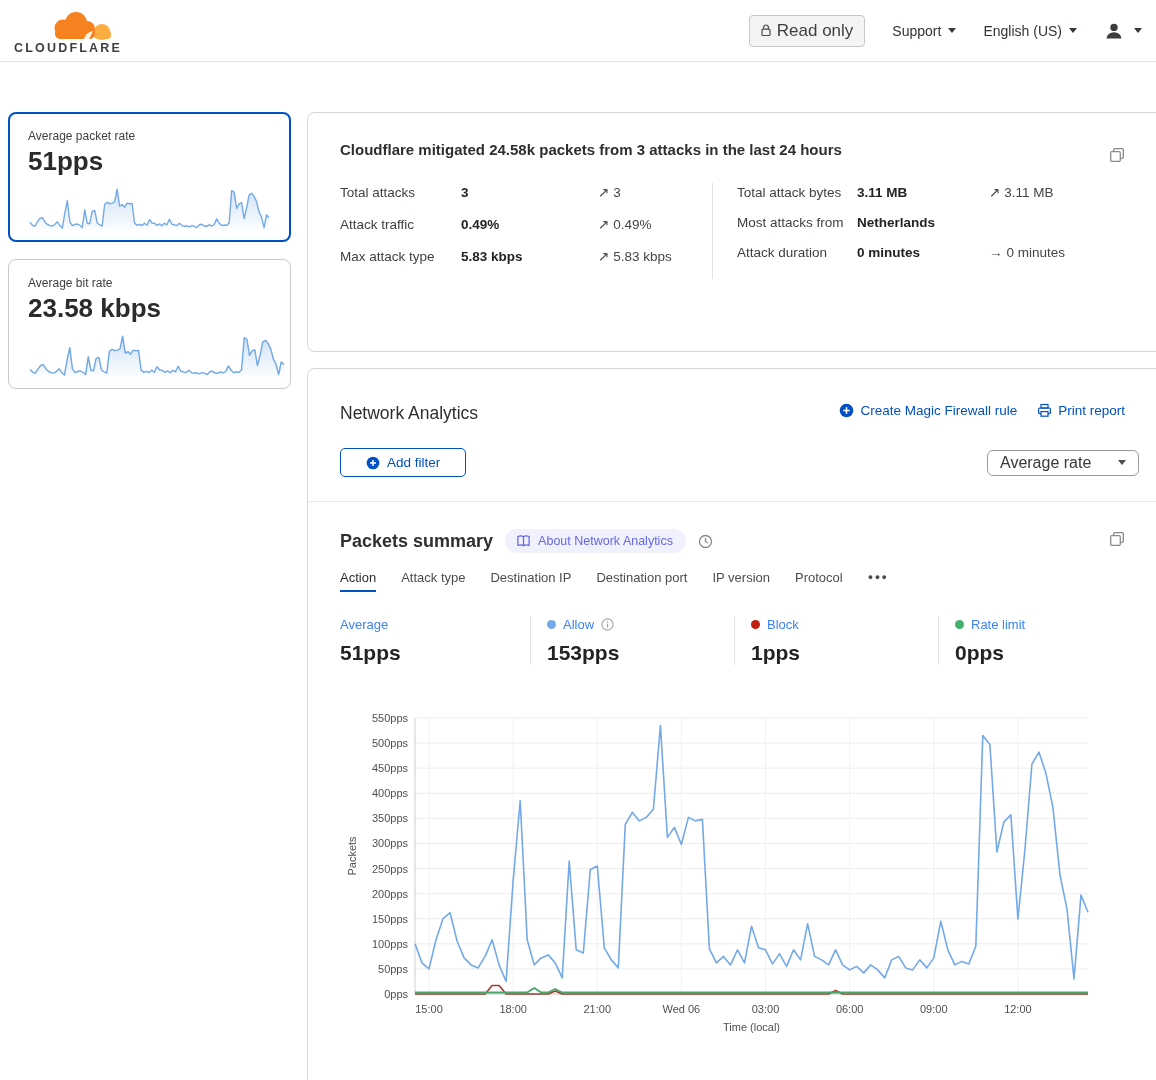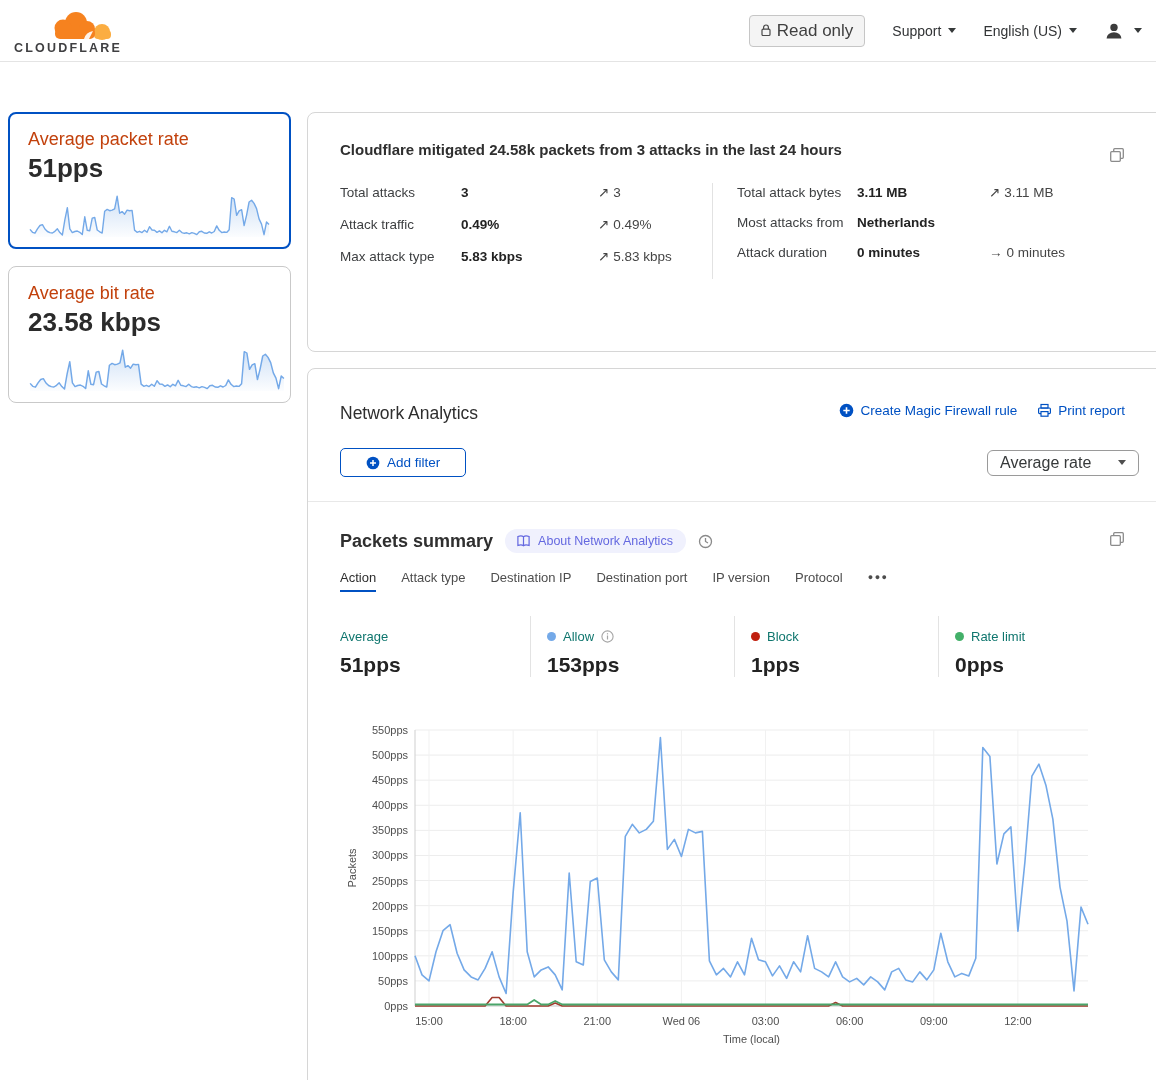--- a/index.html
+++ b/index.html
@@ -19,21 +19,21 @@
 
   
   .content { display:flex; gap:16px; padding:50px 0 0 8px; align-items:flex-start; }
   .left-col { width:283px; flex:none; }
   .main-col { flex:1; margin-right:-10px; }
 
   
   .metric-card { border:1px solid #c9c9c9; border-radius:8px; padding:16px 4px 8px 19px;
     margin-bottom:17px; background:#fff; min-height:121px; }
   .metric-card.selected { border:2px solid #0051c3; padding:15px 18px 7px 18px; }
-  .metric-label { font-size:18px; color:#c2410c; }
+  .metric-label { font-size:12px; color:#404040; }
   .metric-value { font-size:26px; font-weight:700; color:#2b2b2b; margin:3px 0 6px 0; }
   .sparkline { width:100%; height:50px; display:block; }
 
   
   .card { border:1px solid #d6d6d6; border-radius:8px; background:#fff; position:relative; }
   .summary-card { padding:28px 40px 26px 32px; min-height:240px; }
   .summary-title { font-size:15px; font-weight:700; color:#2f2f2f; }
   .copy-icon { position:absolute; right:40px; top:34px; cursor:pointer; }
   .summary-grid { display:flex; margin-top:25px; }
   .sum-left { width:372px; flex:none; }
@@ -70,21 +70,21 @@
   .clock-icon { cursor:pointer; display:flex; }
   .ps-copy { position:absolute; right:40px; margin-top:0; }
   .ps-tabs { margin-top:17px; padding:0 32px; display:flex; gap:25px; align-items:flex-end; }
   .tab { font-size:13px; color:#4d4d4d; padding-bottom:7px; cursor:pointer; }
   .tab.active { color:#2d2d2d; border-bottom:2px solid #0051c3; padding-bottom:5px; }
   .tab-more { font-size:9px; letter-spacing:1.5px; color:#4d4d4d; padding-bottom:10px; cursor:pointer; }
 
   .ps-stats { margin:24px 0 0 32px; display:flex; }
   .stat { width:190px; }
   .stat + .stat { border-left:1px solid #e3e3e3; padding-left:16px; width:204px; }
-  .stat-label-row { display:flex; align-items:center; gap:7px; font-size:13px; color:#0f766e; height:16px;margin-top:12px; }
+  .stat-label-row { display:flex; align-items:center; gap:7px; font-size:13px; color:#3b82f6; height:16px; }
   .dot { width:9px; height:9px; border-radius:50%; display:inline-block; }
   .stat-value { font-size:21px; font-weight:700; color:#232323; margin-top:9px; }
 
   .chart-wrap { margin:42px 0 0 30px; }
   #main-chart { display:block; }
   .tk { font-size:11px; fill:#4f4f4f; }
 
   svg { overflow:visible; }
 </style>
 </head>

